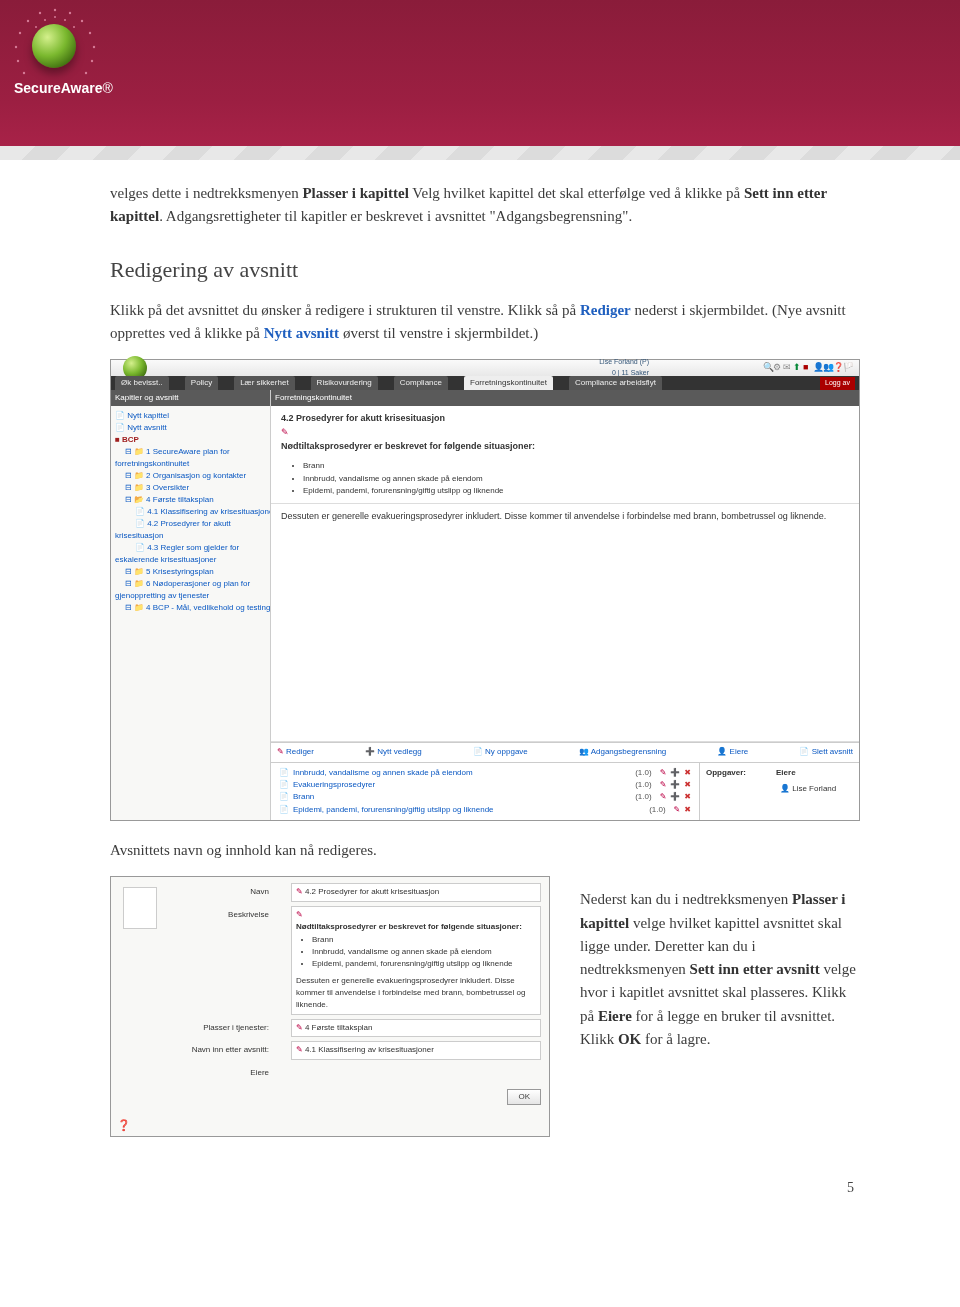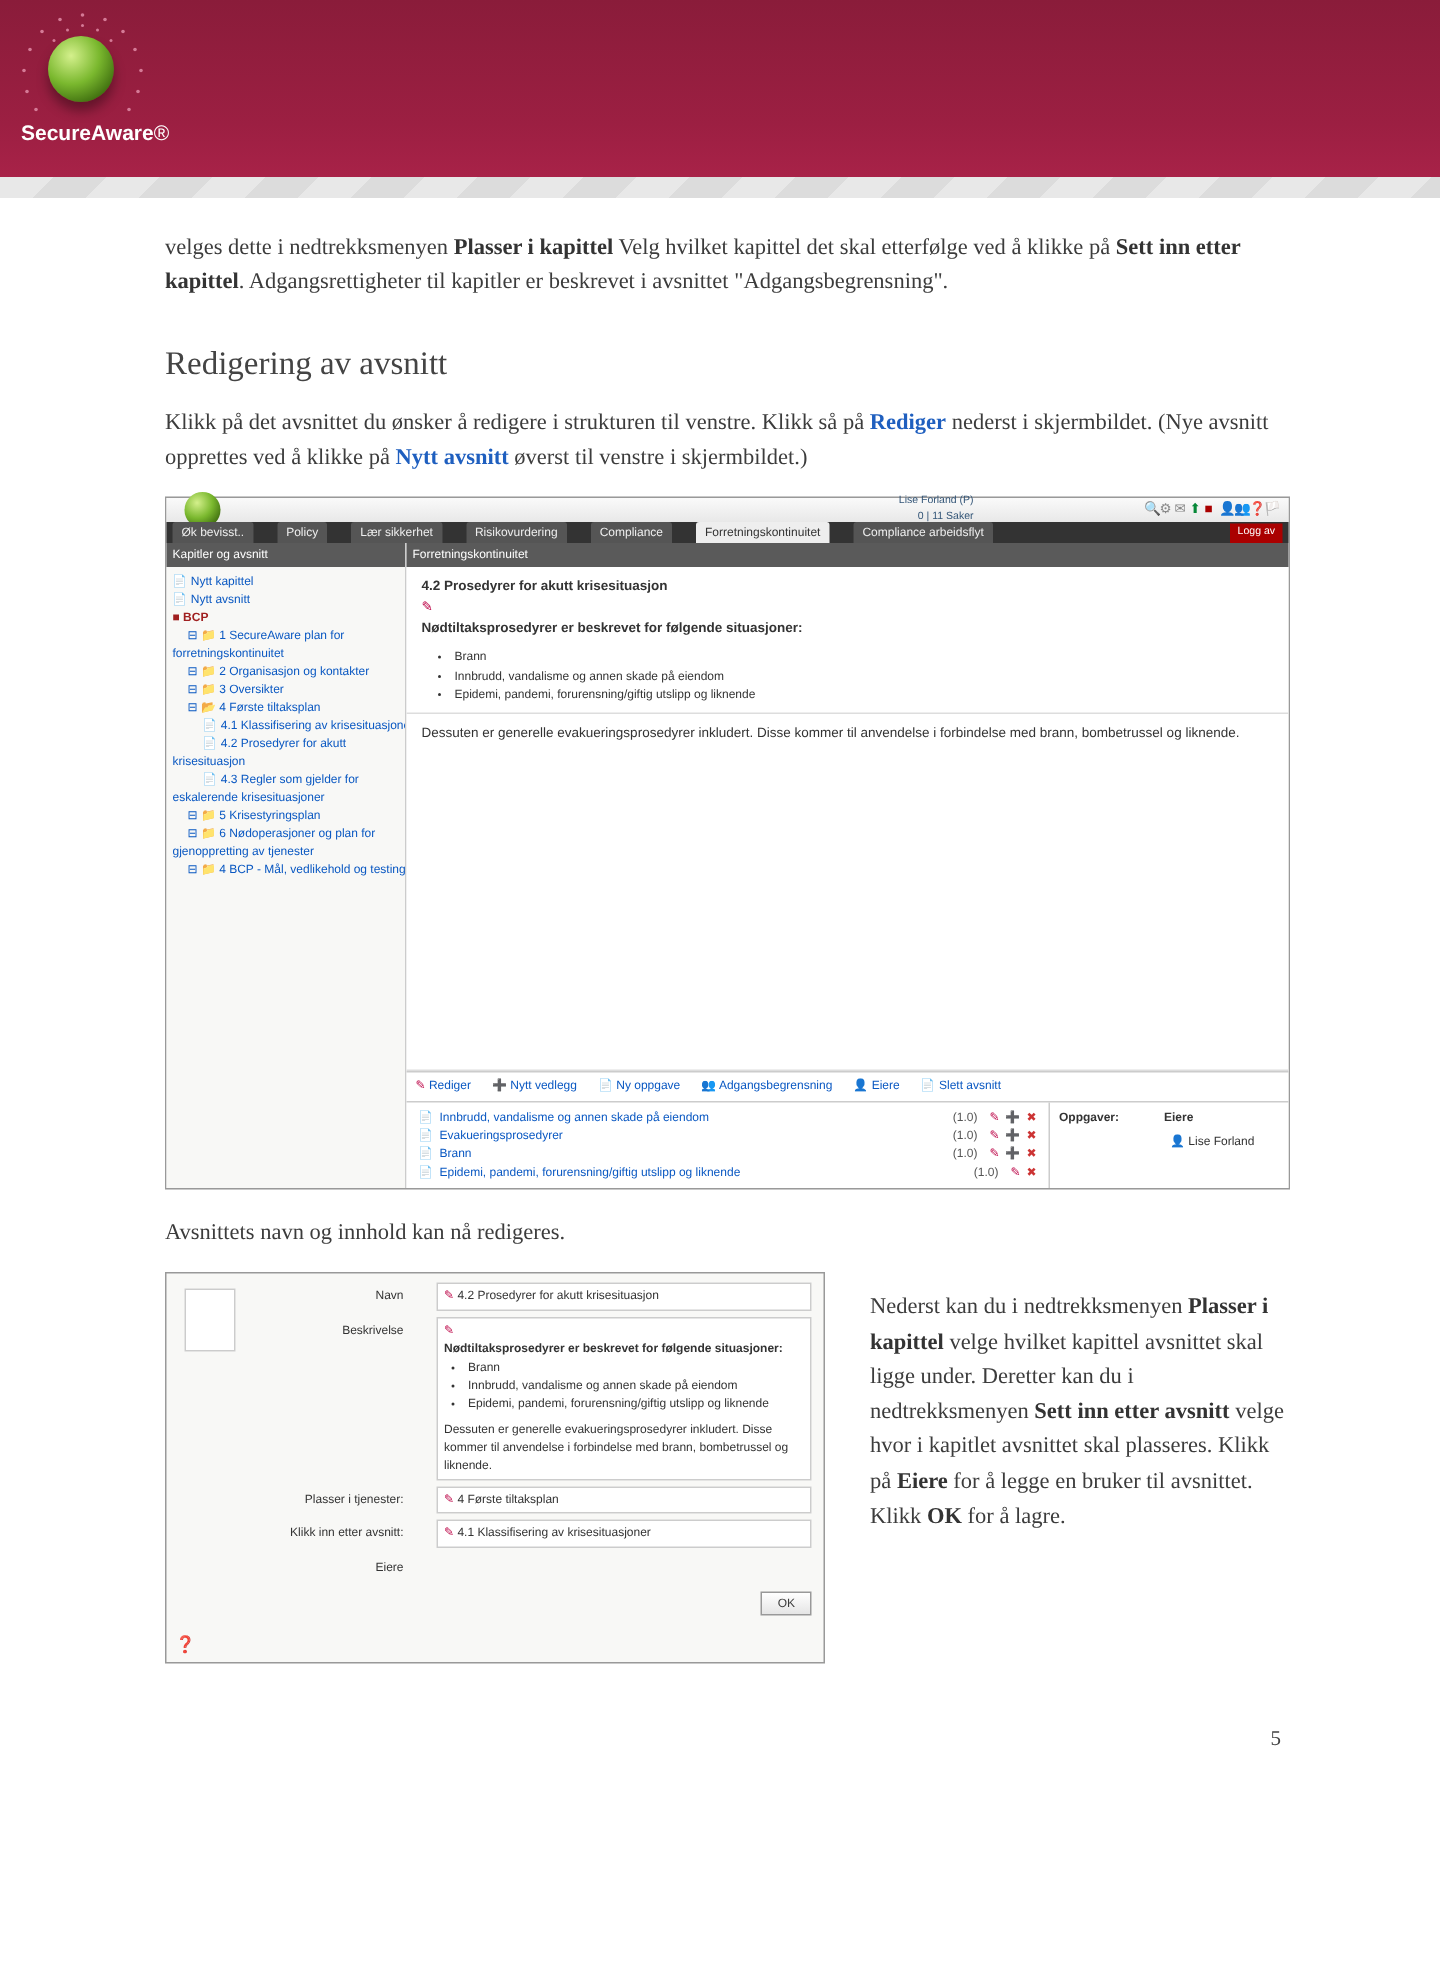--- a/index.html
+++ b/index.html
@@ -1,19 +1,19 @@
 <!DOCTYPE html>
 <html><head>
 <meta charset="utf-8">
 <style>
   * { margin: 0; padding: 0; box-sizing: border-box; }
   body { font-family: Georgia, 'Times New Roman', serif; color: #333; background: #fff; width: 960px; }
   
   
-  .banner { position: relative; height: 118px; background: linear-gradient(180deg, #8a1c3a 0%, #9c1f42 70%, #a82248 100%); }
+  .banner { position: relative; height: 146px; background: linear-gradient(180deg, #8a1c3a 0%, #9c1f42 70%, #a82248 100%); }
   .banner::after { content: ""; position: absolute; left: 0; right: 0; bottom: -14px; height: 14px; background: repeating-linear-gradient(135deg, #e8e8e8 0 25px, #dcdcdc 25px 50px); }
   .banner .stars { position: absolute; left: 10px; top: 5px; width: 90px; height: 90px; }
   .banner .sphere { position: absolute; left: 32px; top: 24px; width: 44px; height: 44px; border-radius: 50%; background: radial-gradient(circle at 35% 30%, #d4f08c, #7ab82e 45%, #3e6d0f 80%); box-shadow: 0 6px 8px rgba(0,0,0,.35); }
   .banner .brand { position: absolute; left: 14px; top: 80px; color: #fff; font-family: Arial, sans-serif; font-size: 14px; font-weight: normal; }
   .banner .brand b { font-weight: bold; }
   
   .content { padding: 36px 100px 30px 110px; font-size: 15px; line-height: 1.55; color: #3c3c3c; }
   .content p { margin-bottom: 14px; }
   .content h2 { font-size: 22px; font-weight: normal; color: #444; margin: 24px 0 12px; font-family: Georgia, serif; }
   .b { font-weight: bold; color: #333; }
@@ -34,21 +34,21 @@
   .shot .sidebar .hdr { background:#5a5a5a; color:#fff; font-size:8px; padding:2px 4px; }
   .shot .sidebar .tree { padding:4px 4px; font-size:8px; line-height:1.5; flex:1; overflow:hidden; }
   .shot .tree-item { white-space:nowrap; }
   .shot .tree-item.bluei { color:#0a58c2; }
   .shot .tree-item.red { color:#a02020; font-weight:bold; }
   .shot .tree-ind1 { padding-left:10px; } .shot .tree-ind2 { padding-left:20px; }
   .shot .main { flex:1; background:#fff; display:flex; flex-direction:column; }
   .shot .main .hdr { background:#5a5a5a; color:#fff; font-size:8px; padding:2px 4px; }
   .shot .main .section { padding:6px 10px; border-bottom:1px solid #ddd; }
   .shot .main ul { list-style:disc; padding-left:22px; font-size:8px; }
-  .shot .actionbar { border-top:1px solid #ccc; padding:3px 6px; font-size:8px; display:flex; gap:14px; color:#0a58c2; }
+  .shot .actionbar { border-top:1px solid #ccc; padding:3px 6px; font-size:8px; display:flex; gap:14px; color:#0a58c2;justify-content:space-between; }
   .shot .vedlegg { display:flex; border-top:1px solid #ccc; }
   .shot .vedlegg .left { flex:1; padding:4px 8px; font-size:8px; }
   .shot .vedlegg .left .hdr2 { font-weight:bold; color:#333; font-size:8px; margin-bottom:3px; }
   .shot .vedlegg .row { display:flex; align-items:center; gap:4px; color:#0a58c2; }
   .shot .vedlegg .row .ver { color:#555; margin-left:auto; margin-right:4px; }
   .shot .vedlegg .right { width:160px; border-left:1px solid #ccc; padding:4px 6px; font-size:8px; }
   
   
   .shot2-wrap { display:flex; gap:30px; align-items:flex-start; }
   .shot2 { width:440px; border:1px solid #999; background:#f8f8f6; font-family: Arial, sans-serif; font-size:9px; }
@@ -242,21 +242,21 @@
                 <li>Epidemi, pandemi, forurensning/giftig utslipp og liknende</li>
               </ul>
               <div style="margin-top:4px">Dessuten er generelle evakueringsprosedyrer inkludert. Disse kommer til anvendelse i forbindelse med brann, bombetrussel og liknende.</div>
             </div>
           </div>
           <div class="row2">
             <div class="lbl">Plasser i tjenester:</div>
             <div class="field"><span class="pencil">✎</span> <span>4 Første tiltaksplan</span></div>
           </div>
           <div class="row2">
-            <div class="lbl">Klikk inn etter avsnitt:</div>
+            <div class="lbl">Navn inn etter avsnitt:</div>
             <div class="field"><span class="pencil">✎</span> <span>4.1 Klassifisering av krisesituasjoner</span></div>
           </div>
           <div class="row2">
             <div class="lbl">Eiere</div>
           </div>
           <div style="clear:both"></div>
           <div class="okbtn">OK</div>
           <div style="clear:both"></div>
         </div>
       </div>

